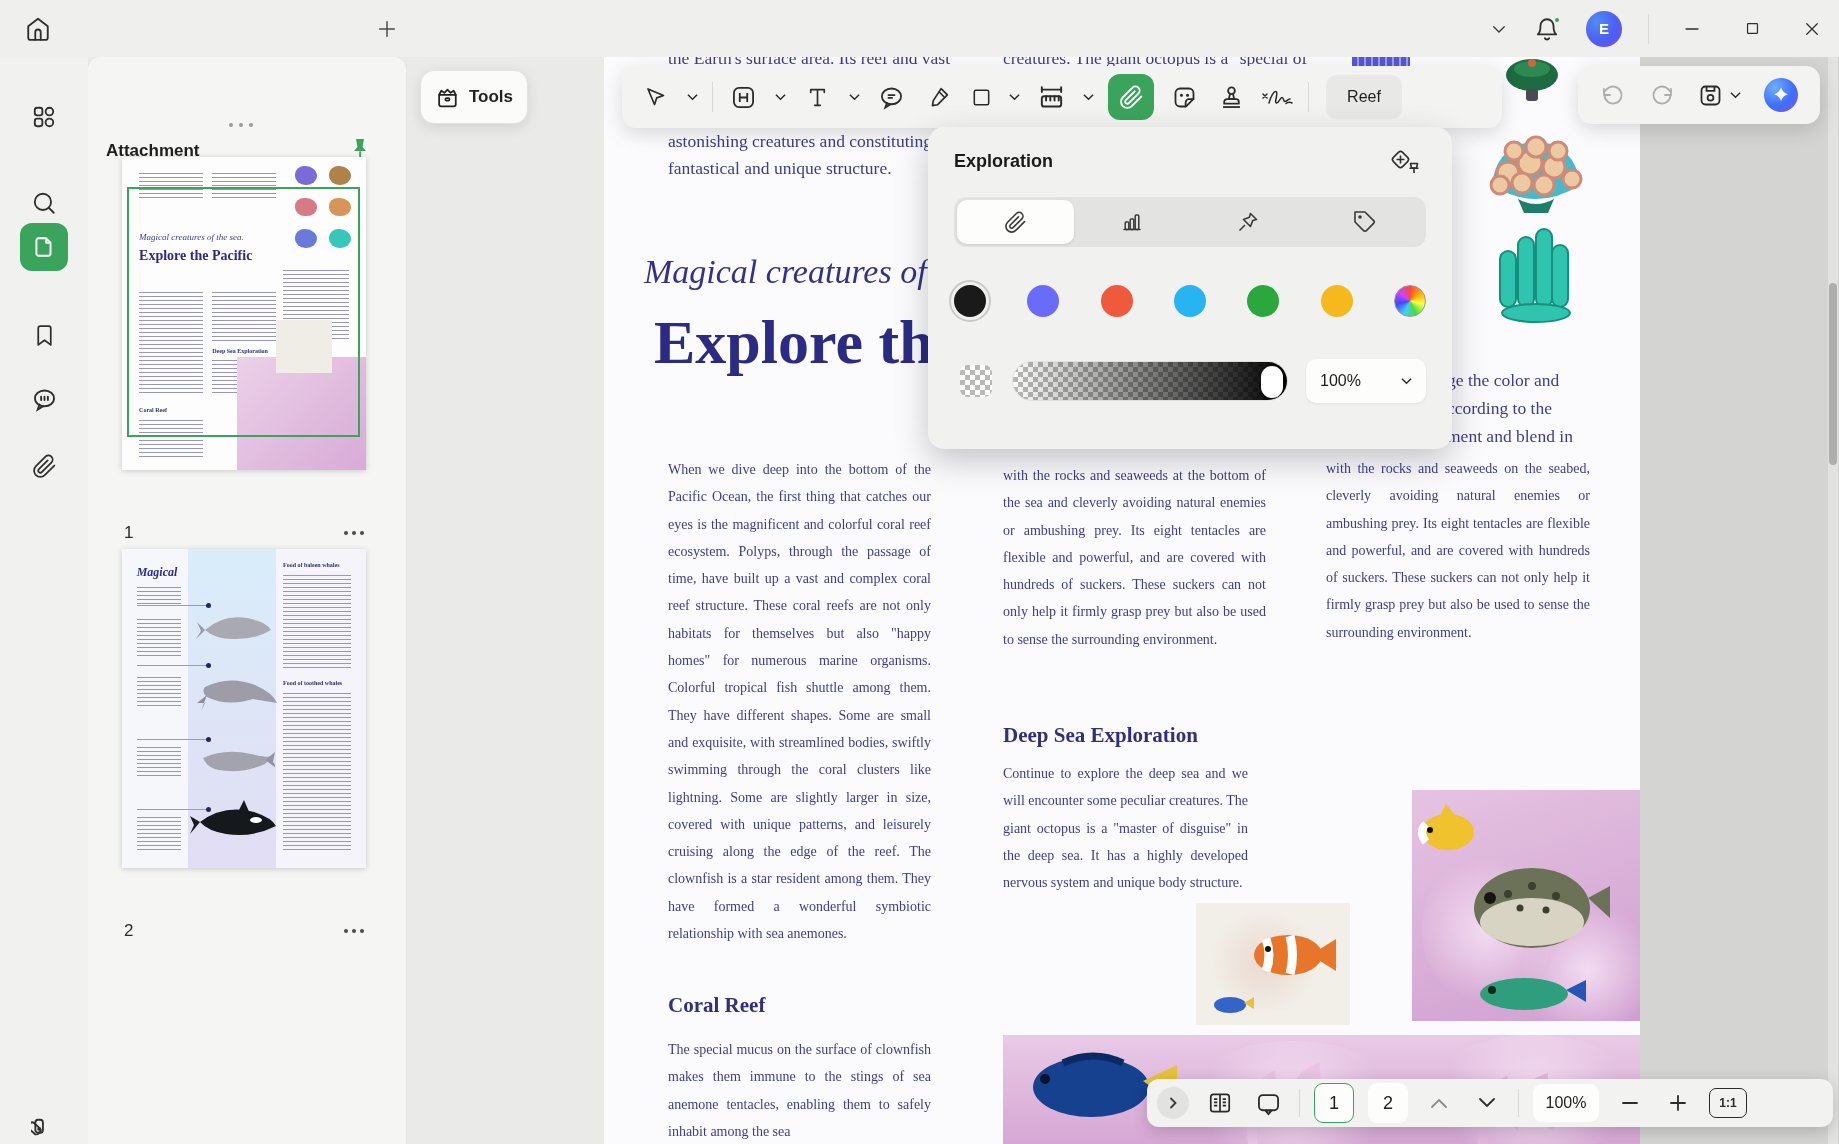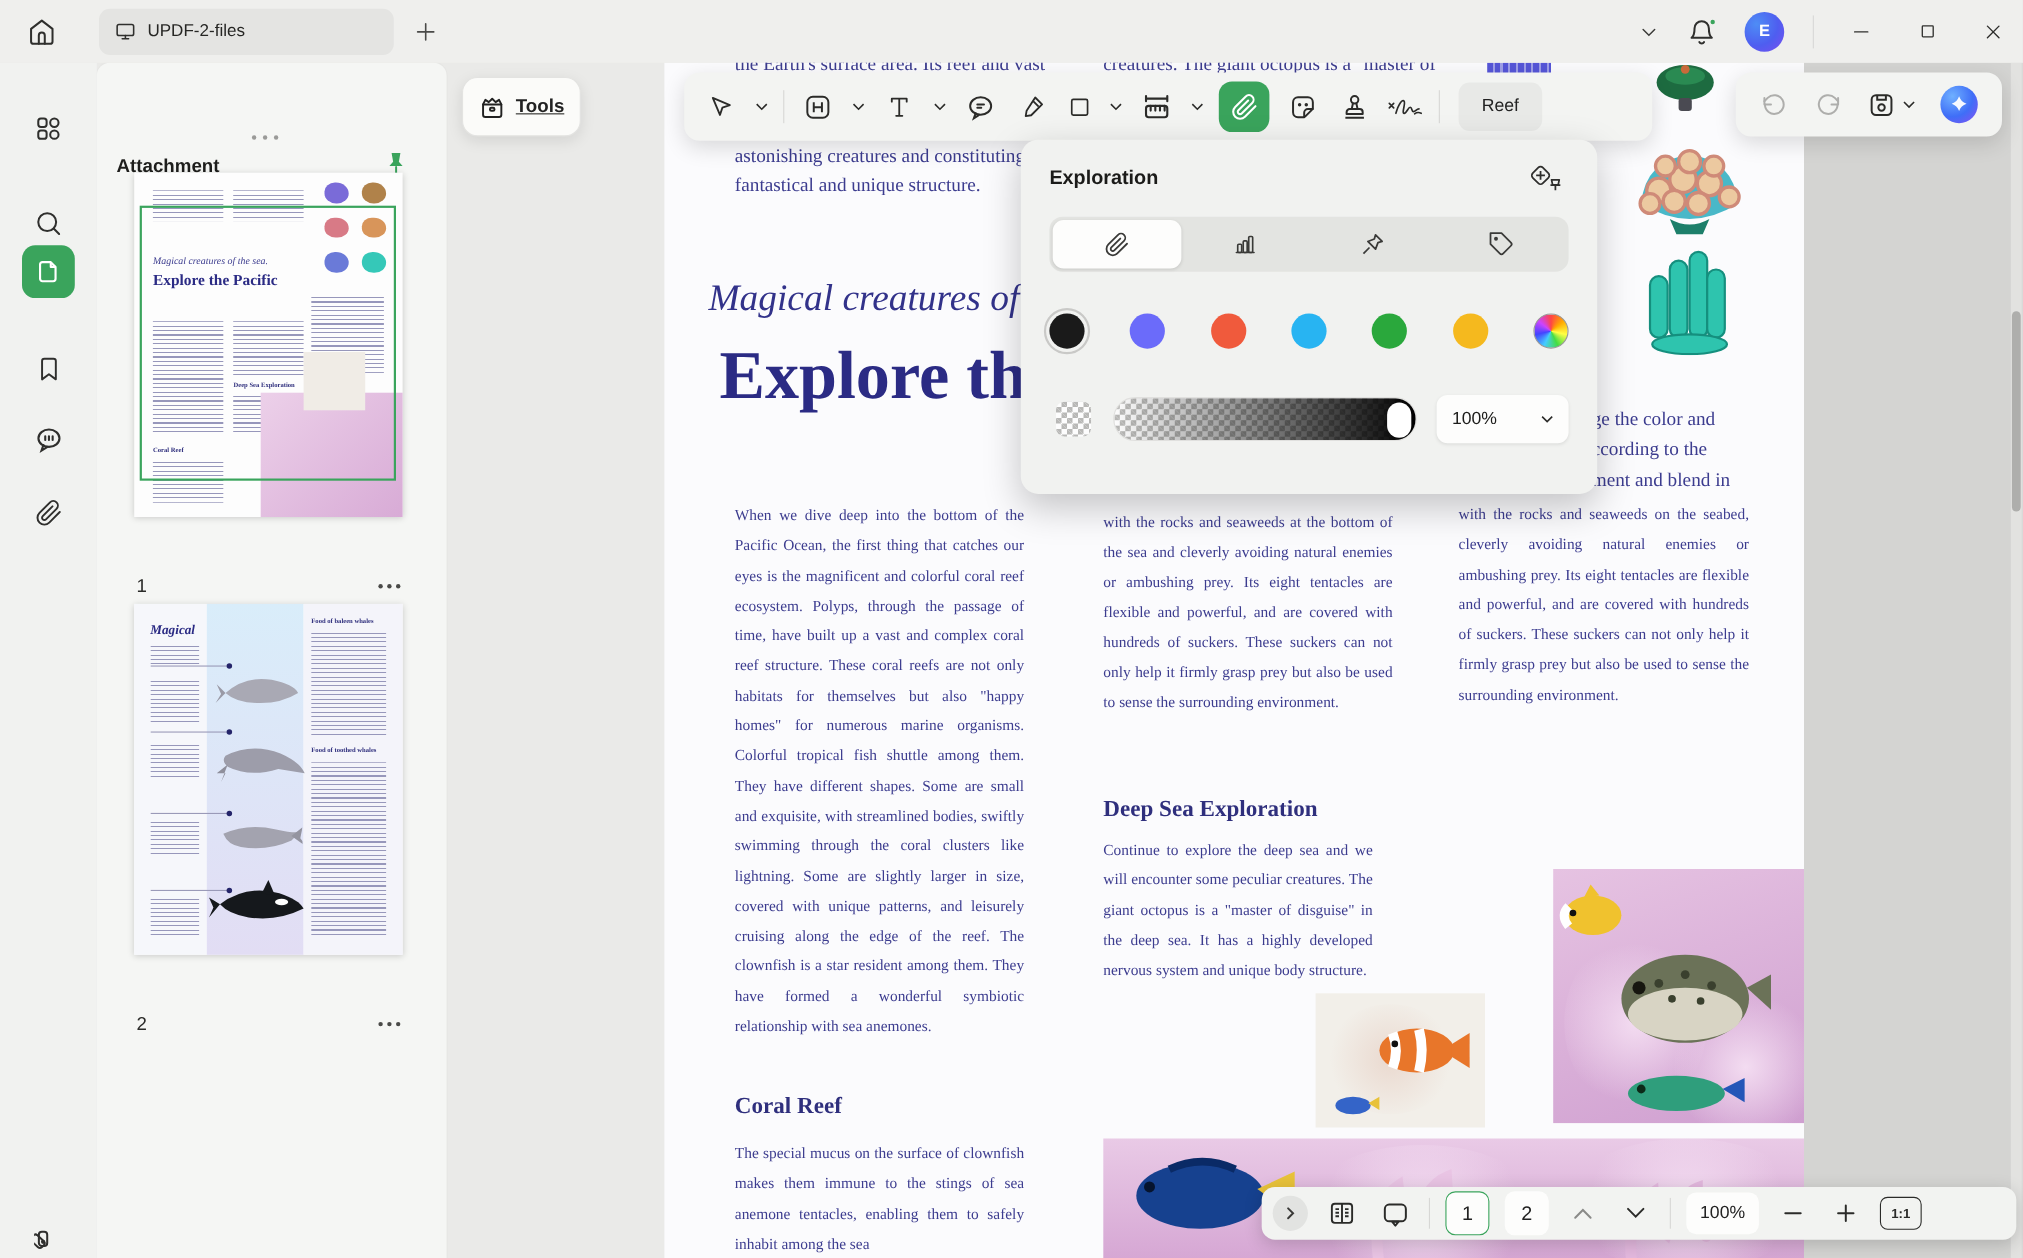--- a/index.html
+++ b/index.html
@@ -67,21 +67,21 @@
   .stripes{position:absolute;background:repeating-linear-gradient(90deg,#5656d8 0 5px,#9f9fe8 5px 7px);}
 
   
   .img-clownfish{position:absolute;background:#f2efe9;overflow:hidden;}
   .img-bigfish{position:absolute;background:linear-gradient(160deg,#e6c3e2,#cf9fd0);overflow:hidden;}
   .img-strip{position:absolute;background:linear-gradient(180deg,#e9cae6,#d6a7d4);overflow:hidden;}
   .coralblur{position:absolute;border-radius:50%;background:radial-gradient(circle,#f3dcf1 0%,rgba(243,220,241,0) 70%);}
 
   
   .tools-btn{position:absolute;left:420px;top:70px;width:108px;height:54px;background:#fbfbf9;border:1px solid #e3e3e1;
-             border-radius:14px;display:flex;align-items:center;gap:9px;padding:0 14px;z-index:30;box-shadow:0 4px 14px rgba(0,0,0,.10);text-decoration:underline;}
+             border-radius:14px;display:flex;align-items:center;gap:9px;padding:0 14px;z-index:30;box-shadow:0 4px 14px rgba(0,0,0,.10);}
   .tools-btn span{font-size:17px;font-weight:bold;color:#222;}
   .main-toolbar{position:absolute;left:622px;top:66px;width:880px;height:62px;background:#f3f4f2;border-radius:14px;
                 display:flex;align-items:center;padding:0 16px;gap:13px;z-index:30;box-shadow:0 6px 20px rgba(0,0,0,.14);}
   .tool{display:flex;align-items:center;justify-content:center;width:34px;height:40px;}
   .tool.wide{width:26px;}
   .chev{display:flex;align-items:center;justify-content:center;width:14px;height:40px;}
   .tb-sep{width:1px;height:30px;background:#d7d7d5;}
   .tool-active{width:46px;height:46px;border-radius:12px;background:#3aa45c;display:flex;align-items:center;justify-content:center;}
   .close-btn{margin-left:4px;width:76px;height:44px;border-radius:10px;background:#e8e9e7;display:flex;align-items:center;justify-content:center;font-size:16px;color:#222;}
   .mini-toolbar{position:absolute;left:1578px;top:66px;width:242px;height:58px;background:#f3f4f2;border-radius:14px;
@@ -128,21 +128,21 @@
 </style>
 </head>
 <body>
 
 <div class="app">
 
   <div class="workspace">
     <div class="pdf-page">
 
       <div class="doc-line doc-serif" style="left:64px;top:-9px;">the Earth's surface area. Its reef and vast</div>
-      <div class="doc-line doc-serif" style="left:399px;top:-9px;">creatures. The giant octopus is a "master of</div>
+      <div class="doc-line doc-serif" style="left:399px;top:-9px;">creatures. The giant octopus is a "special of</div>
       <div class="stripes" style="left:748px;top:0;width:58px;height:10px;"></div>
 
       <div class="doc-line doc-serif" style="left:64px;top:74px;">astonishing creatures and constituting a</div>
       <div class="doc-line doc-serif" style="left:64px;top:101px;">fantastical and unique structure.</div>
       <div class="doc-line doc-serif" style="left:40px;top:196px;font-size:34px;font-style:italic;color:#32328a;">Magical creatures of the sea.</div>
       <div class="doc-line doc-serif" style="left:50px;top:250px;font-size:62px;font-weight:bold;color:#2b2b84;">Explore the Pacific</div>
       <div class="doc-par doc-serif" style="left:64px;top:399px;width:263px;">When we dive deep into the bottom of the Pacific Ocean, the first thing that catches our eyes is the magnificent and colorful coral reef ecosystem. Polyps, through the passage of time, have built up a vast and complex coral reef structure. These coral reefs are not only habitats for themselves but also "happy homes" for numerous marine organisms. Colorful tropical fish shuttle among them. They have different shapes. Some are small and exquisite, with streamlined bodies, swiftly swimming through the coral clusters like lightning. Some are slightly larger in size, covered with unique patterns, and leisurely cruising along the edge of the reef. The clownfish is a star resident among them. They have formed a wonderful symbiotic relationship with sea anemones.</div>
       <div class="doc-h doc-serif" style="left:64px;top:936px;">Coral Reef</div>
       <div class="doc-par doc-serif" style="left:64px;top:979px;width:263px;"> The special mucus on the surface of clownfish makes them immune to the stings of sea anemone tentacles, enabling them to safely inhabit among the sea</div>
 
@@ -250,27 +250,20 @@
         <div class="v-thumb"></div>
       </div>
   </div>
 
   <header class="titlebar">
     <div class="home-btn">
       <svg width="26" height="26" viewBox="0 0 24 24" fill="none" stroke="#2f2f2d" stroke-width="1.7" stroke-linecap="round" stroke-linejoin="round">
           <path d="M3 9.5 12 2.5l9 7V20a2 2 0 0 1-2 2H5a2 2 0 0 1-2-2z"></path>
           <path d="M9.5 22v-7a2.5 2.5 0 0 1 5 0v7"></path>
         </svg>
-    </div>
-    <div class="doc-tab">
-      <svg width="20" height="20" viewBox="0 0 24 24" fill="none" stroke="#2f2f2d" stroke-width="1.7" stroke-linecap="round">
-          <rect x="3" y="4" width="18" height="12" rx="2"></rect>
-          <path d="M12 16v3.5M8.5 19.5h7"></path>
-        </svg>
-      <span>UPDF-2-files</span>
     </div>
     <div class="newtab-btn">
       <svg width="22" height="22" viewBox="0 0 24 24" fill="none" stroke="#4a4a48" stroke-width="1.6" stroke-linecap="round">
           <path d="M12 4v16M4 12h16"></path>
         </svg>
     </div>
     <div class="tb-right">
       <div>
         <svg width="18" height="18" viewBox="0 0 24 24" fill="none" stroke="#3a3a38" stroke-width="1.8" stroke-linecap="round">
             <path d="M5 9l7 7 7-7"></path>

